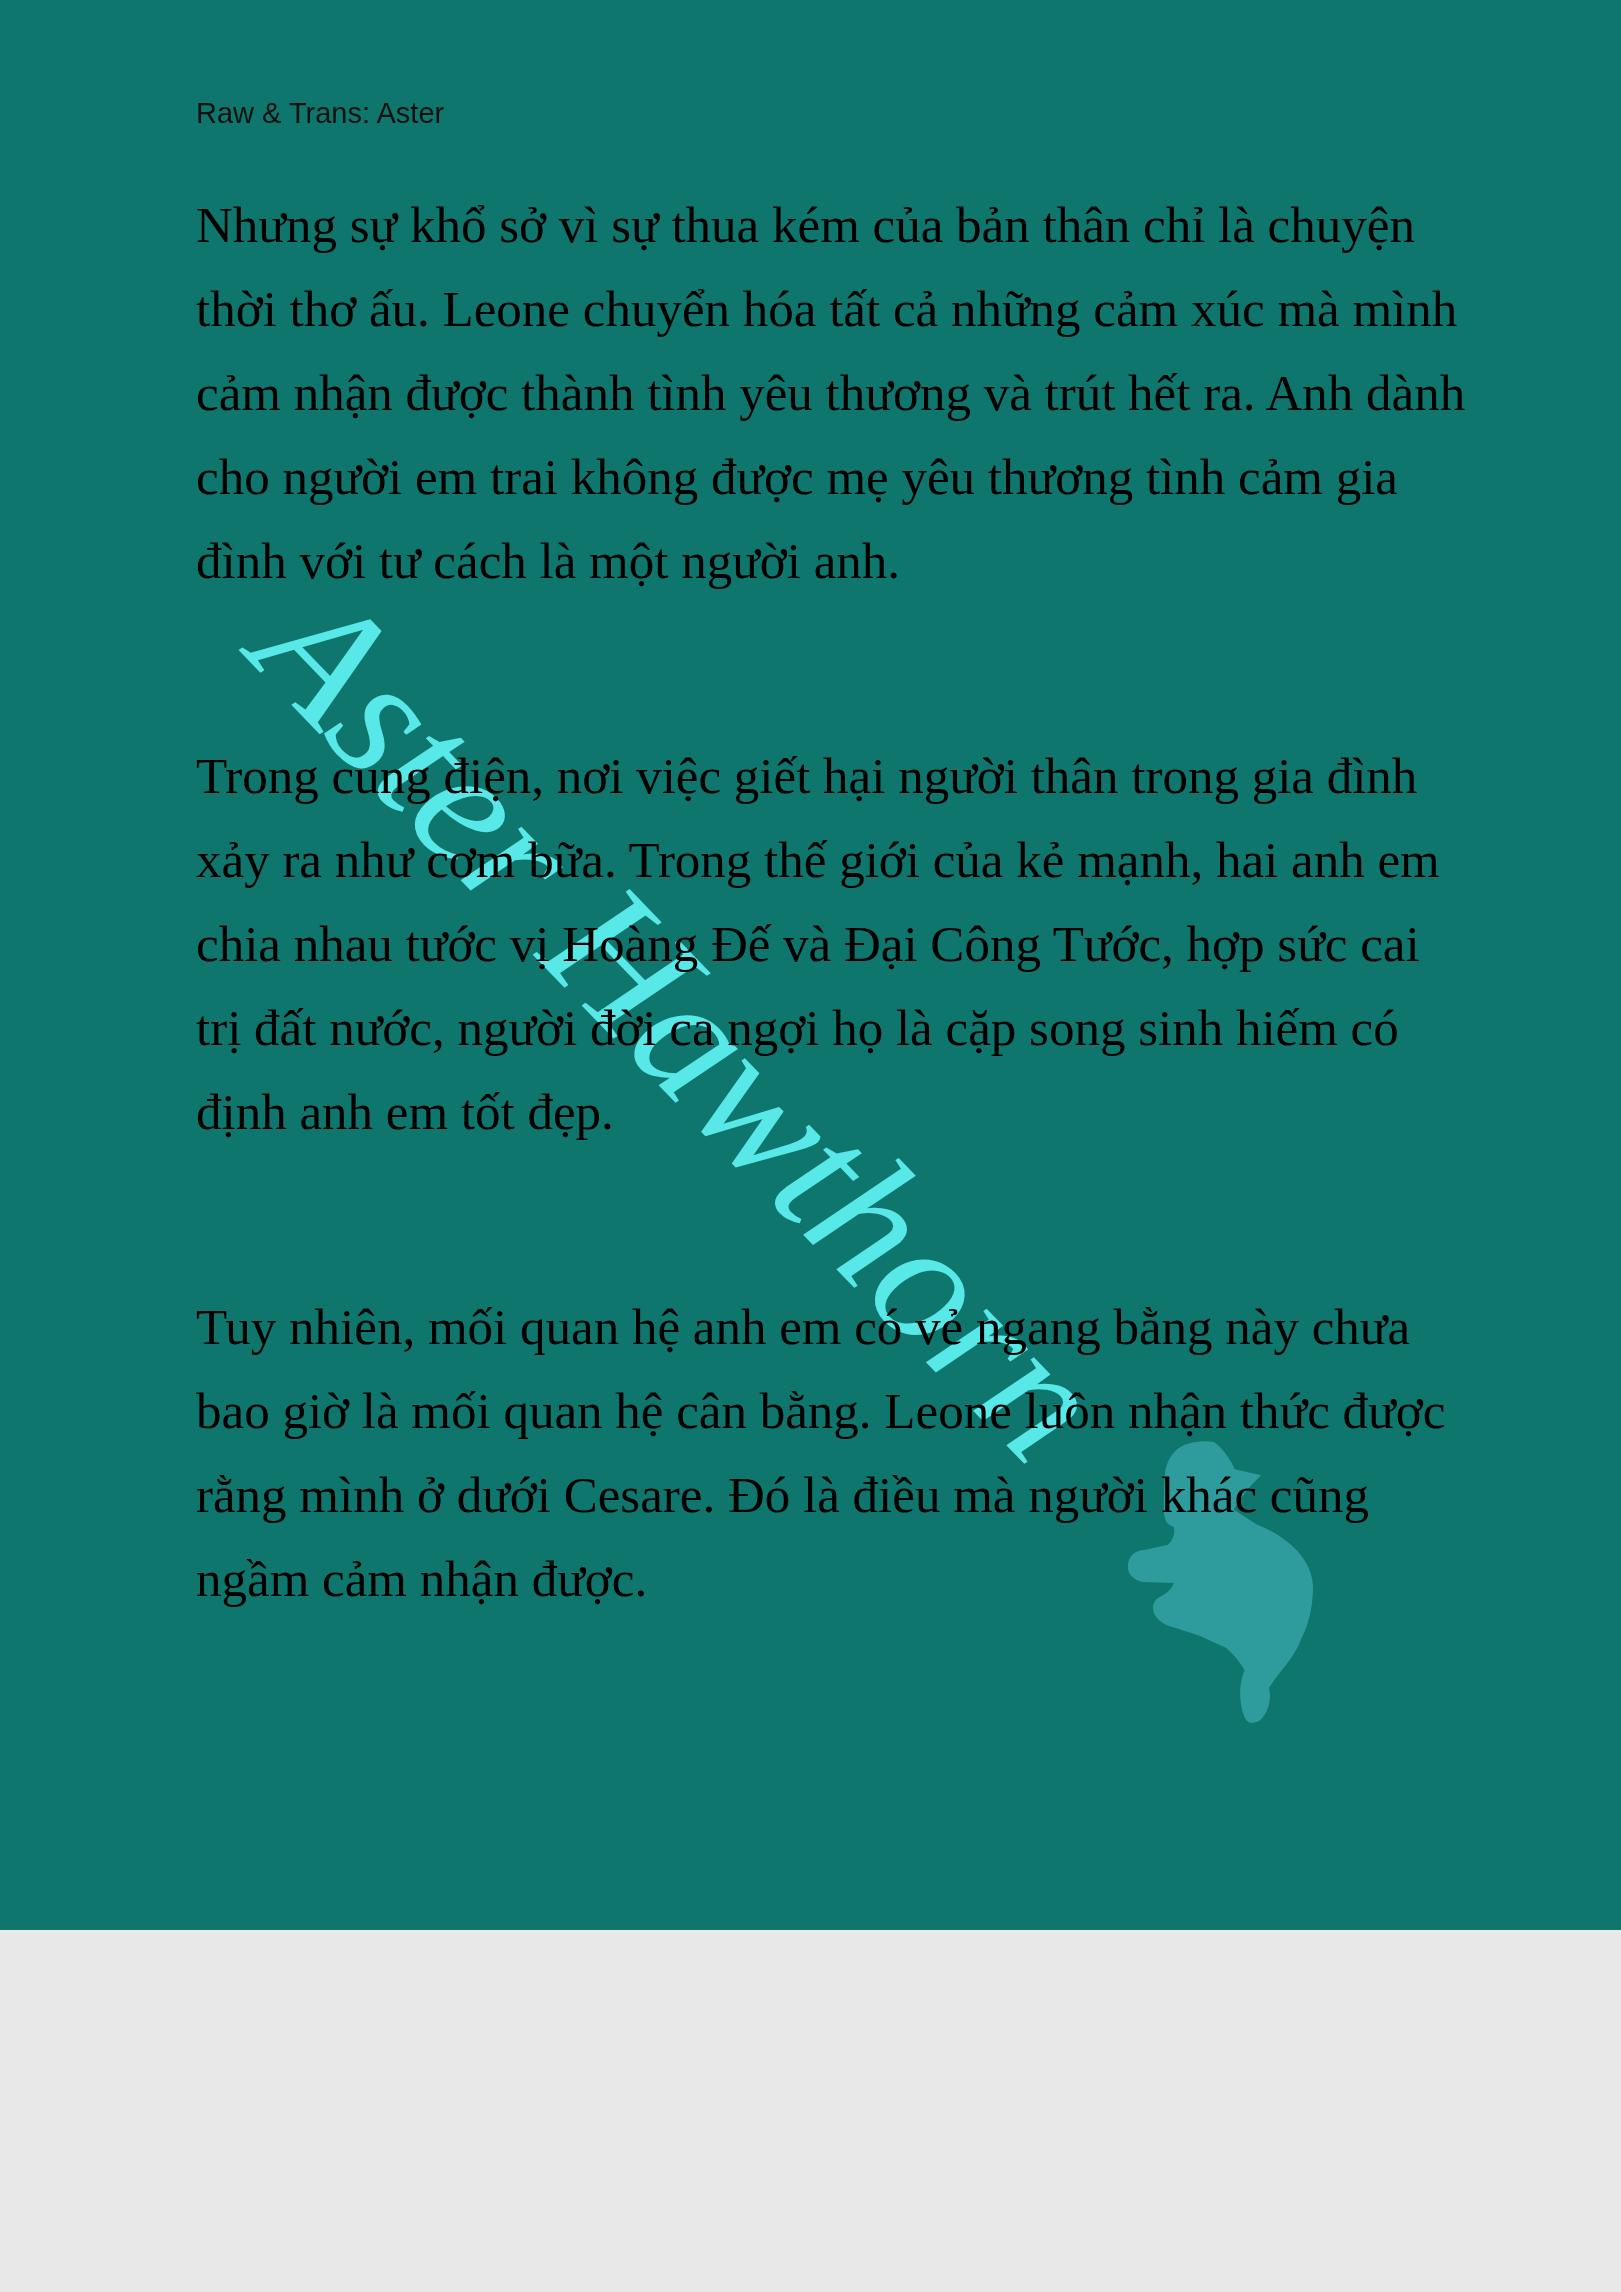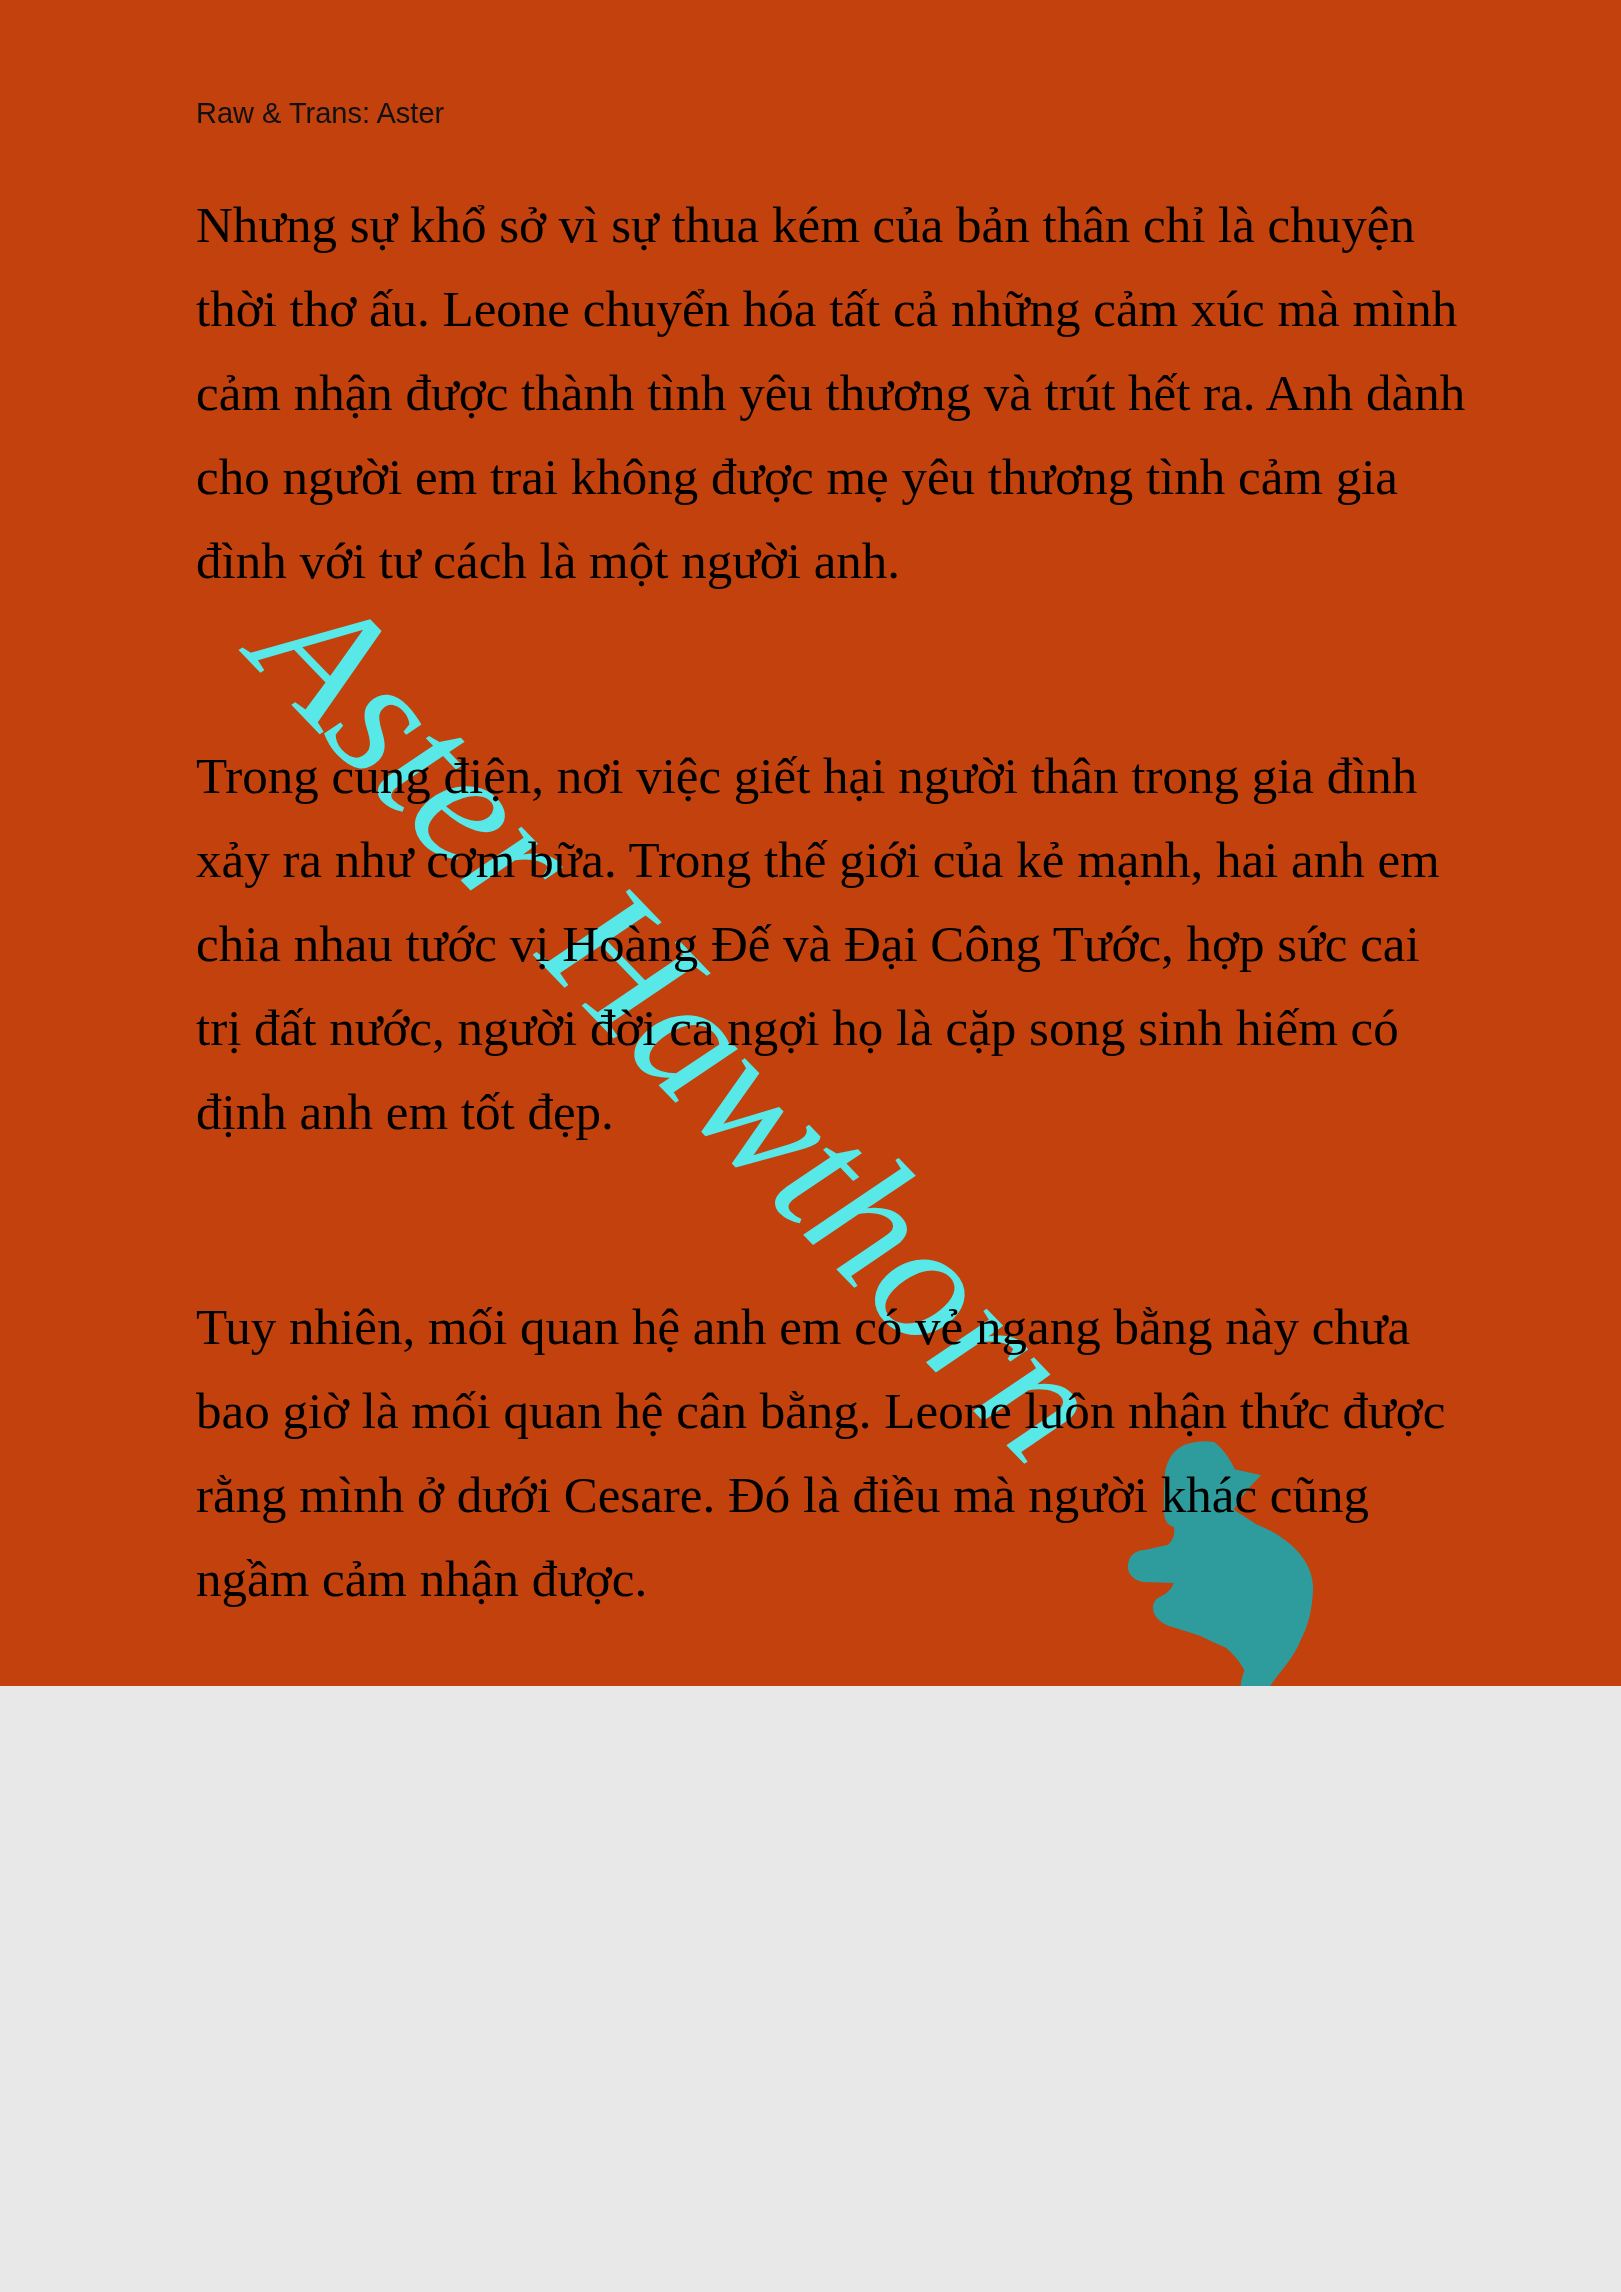--- a/index.html
+++ b/index.html
@@ -3,23 +3,23 @@
 <meta charset="utf-8">
 <style>
   html, body {
     margin: 0;
     padding: 0;
     background: #e8e8e8;
   }
   .page {
     position: relative;
     width: 1621px;
-    height: 1686px;
+    height: 1930px;
     margin: 0 auto;
-    background: #c2410c;
+    background: #0f766e;
     overflow: hidden;
     font-family: "Liberation Serif", "DejaVu Serif", serif;
   }
   .credit-header {
     position: absolute;
     left: 196px;
     top: 99px;
     font-family: "Liberation Sans", "DejaVu Sans", sans-serif;
     font-size: 29px;
     line-height: 29px;

